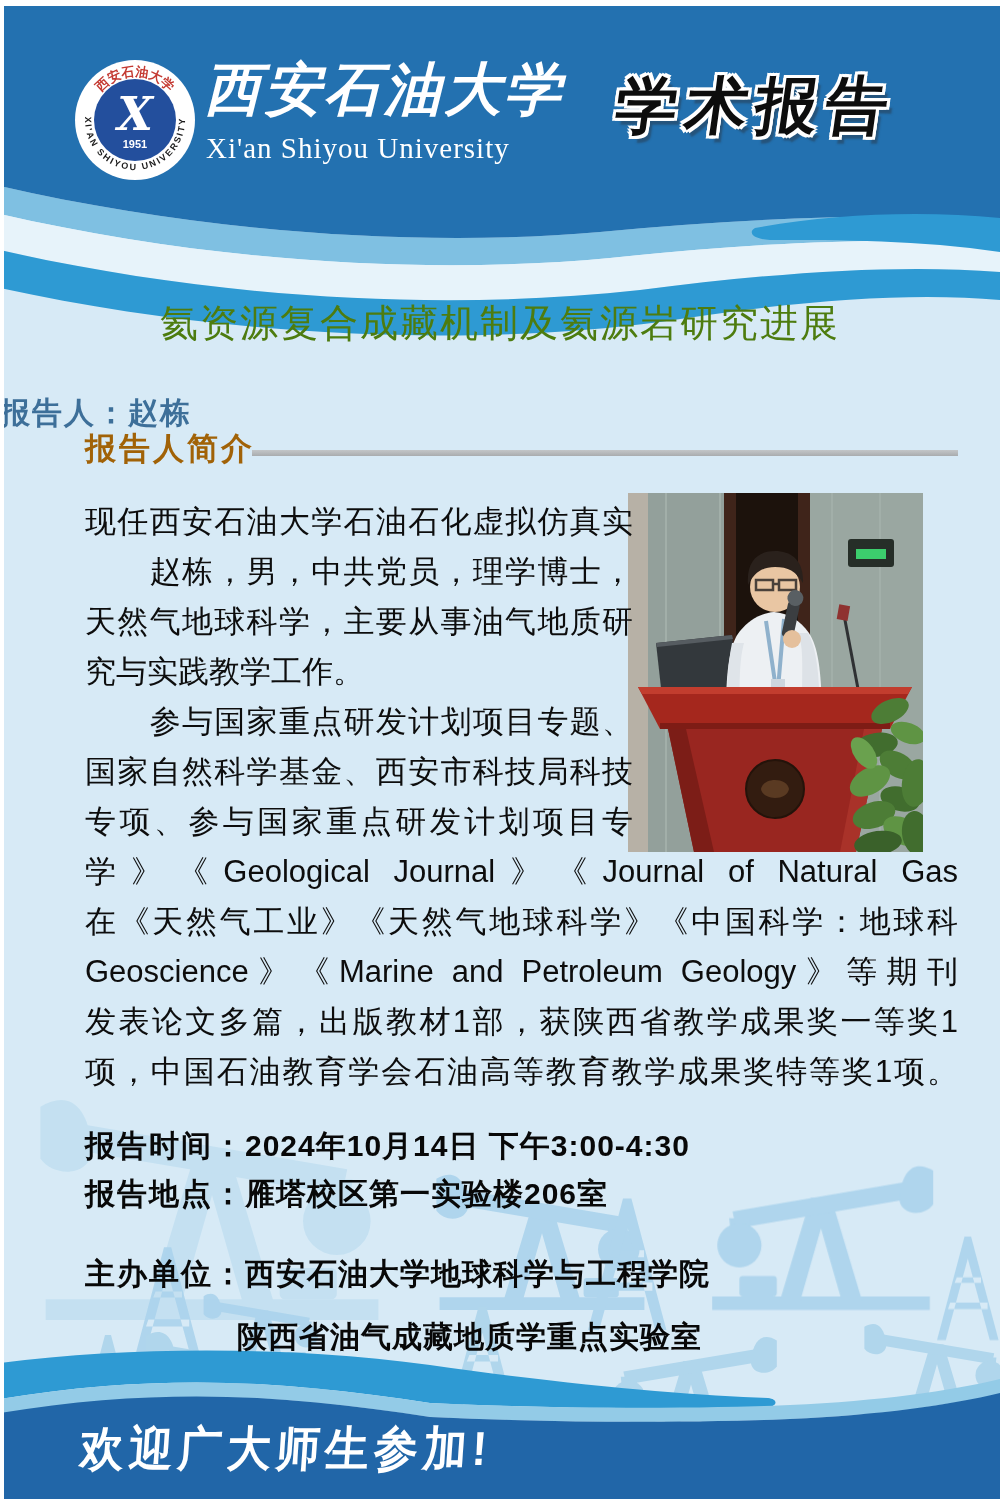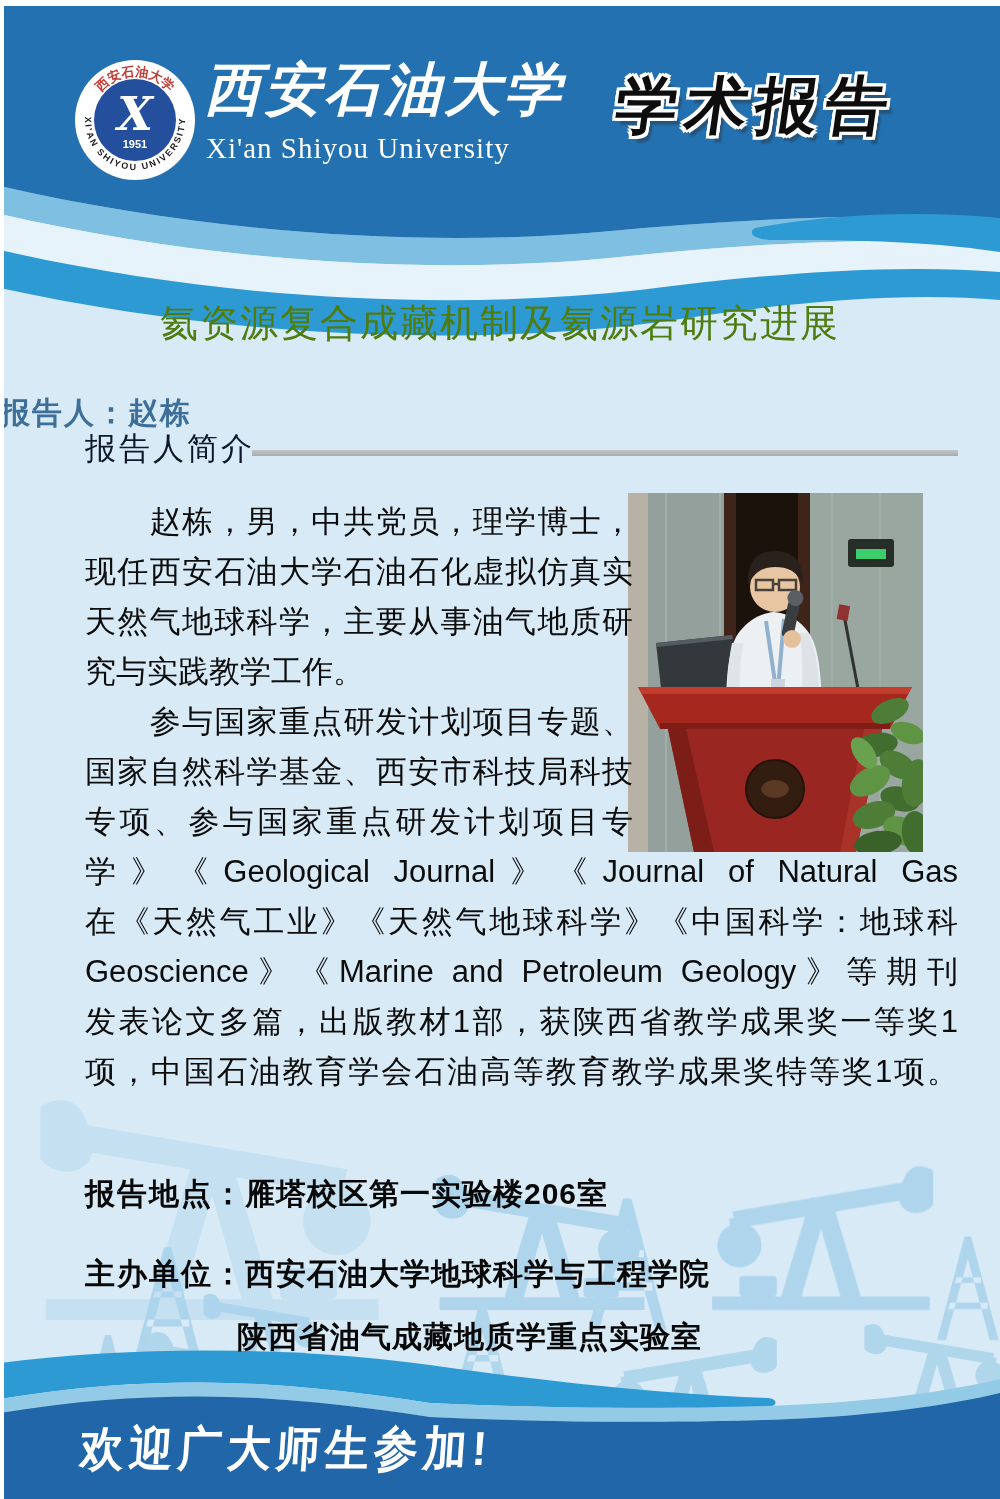--- a/index.html
+++ b/index.html
@@ -40,21 +40,21 @@
   .main-title{
     position:absolute;top:298px;left:0;width:1000px;z-index:5;
     text-align:center;font-size:38px;font-weight:normal;color:#4d7c0f;letter-spacing:2px;
   }
   .speaker-line{
     position:absolute;top:376px;left:0;width:1000px;z-index:5;
     text-align:left;font-size:30px;font-weight:bold;color:#3d6f99;letter-spacing:2px;margin-top:17px;
   }
   .section-head{
     position:absolute;top:428px;left:85px;z-index:5;
-    font-size:31px;font-weight:normal;color:#0f172a;letter-spacing:3px;white-space:nowrap;
+    font-size:31px;font-weight:bold;color:#a16207;letter-spacing:3px;white-space:nowrap;
   }
   .section-rule{
     position:absolute;top:450px;left:252px;width:706px;height:6px;z-index:5;
     background:linear-gradient(#c3c6c8,#a9acae);
   }
 
   .photo{position:absolute;top:493px;left:628px;width:295px;height:359px;z-index:4;}
 
   .bio-narrow{position:absolute;top:497px;left:85px;width:548px;z-index:5;}
   .bio-wide{position:absolute;top:847px;left:85px;width:873px;z-index:5;}
@@ -202,36 +202,37 @@
       <ellipse cx="246" cy="322" rx="22" ry="13" fill="#4d7d36" transform="rotate(-18 246 322)"></ellipse>
       <ellipse cx="274" cy="338" rx="20" ry="13" fill="#5f9444" transform="rotate(28 274 338)"></ellipse>
       <ellipse cx="250" cy="350" rx="24" ry="12" fill="#3a612a" transform="rotate(-8 250 350)"></ellipse>
       <ellipse cx="288" cy="290" rx="14" ry="24" fill="#4d7d36" transform="rotate(8 288 290)"></ellipse>
       <ellipse cx="288" cy="340" rx="14" ry="22" fill="#416d2e" transform="rotate(-6 288 340)"></ellipse>
       <ellipse cx="236" cy="260" rx="10" ry="18" fill="#6aa14e" transform="rotate(-35 236 260)"></ellipse>
     </g>
   </svg>
 
   <div class="bio-narrow">
+    <div class="bio-line">现任西安石油大学石油石化虚拟仿真实</div>
     <div class="bio-line">　　赵栋，男，中共党员，理学博士，</div>
-    <div class="bio-line">现任西安石油大学石油石化虚拟仿真实</div>
     <div class="bio-line">天然气地球科学，主要从事油气地质研</div>
     <div class="bio-line short">究与实践教学工作。</div>
     <div class="bio-line">　　参与国家重点研发计划项目专题、</div>
     <div class="bio-line">国家自然科学基金、西安市科技局科技</div>
     <div class="bio-line">专项、参与国家重点研发计划项目专题，</div>
   </div>
   <div class="bio-wide">
     <div class="bio-line">学》《Geological Journal》《Journal of Natural Gas</div>
     <div class="bio-line">在《天然气工业》《天然气地球科学》《中国科学：地球科</div>
     <div class="bio-line">Geoscience》《Marine and Petroleum Geology》等期刊</div>
     <div class="bio-line">发表论文多篇，出版教材1部，获陕西省教学成果奖一等奖1</div>
     <div class="bio-line">项，中国石油教育学会石油高等教育教学成果奖特等奖1项。</div>
   </div>
 
+  <div class="info i0"><span class="lbl">报告时间：</span><span>2024年10月14日  下午3:00-4:30</span></div>
   <div class="info i1"><span class="lbl">报告地点：</span><span>雁塔校区第一实验楼206室</span></div>
   <div class="info i2"><span class="lbl">主办单位：</span><span>西安石油大学地球科学与工程学院</span></div>
   <div class="info i3"><span>陕西省油气成藏地质学重点实验室</span></div>
 
   <svg class="block ftr-svg" width="1000" height="200" viewBox="0 0 1000 200" preserveAspectRatio="none">
     <g fill="#b0d6ec">
       <use href="#pj" transform="translate(140,10) scale(1.5)"></use>
       <use href="#dk" transform="translate(420,0) scale(1.3)"></use>
       <use href="#pj" transform="translate(782,18) scale(-1.3,1.3)"></use>
       <use href="#pj" transform="translate(860,8) scale(1.1)"></use>

